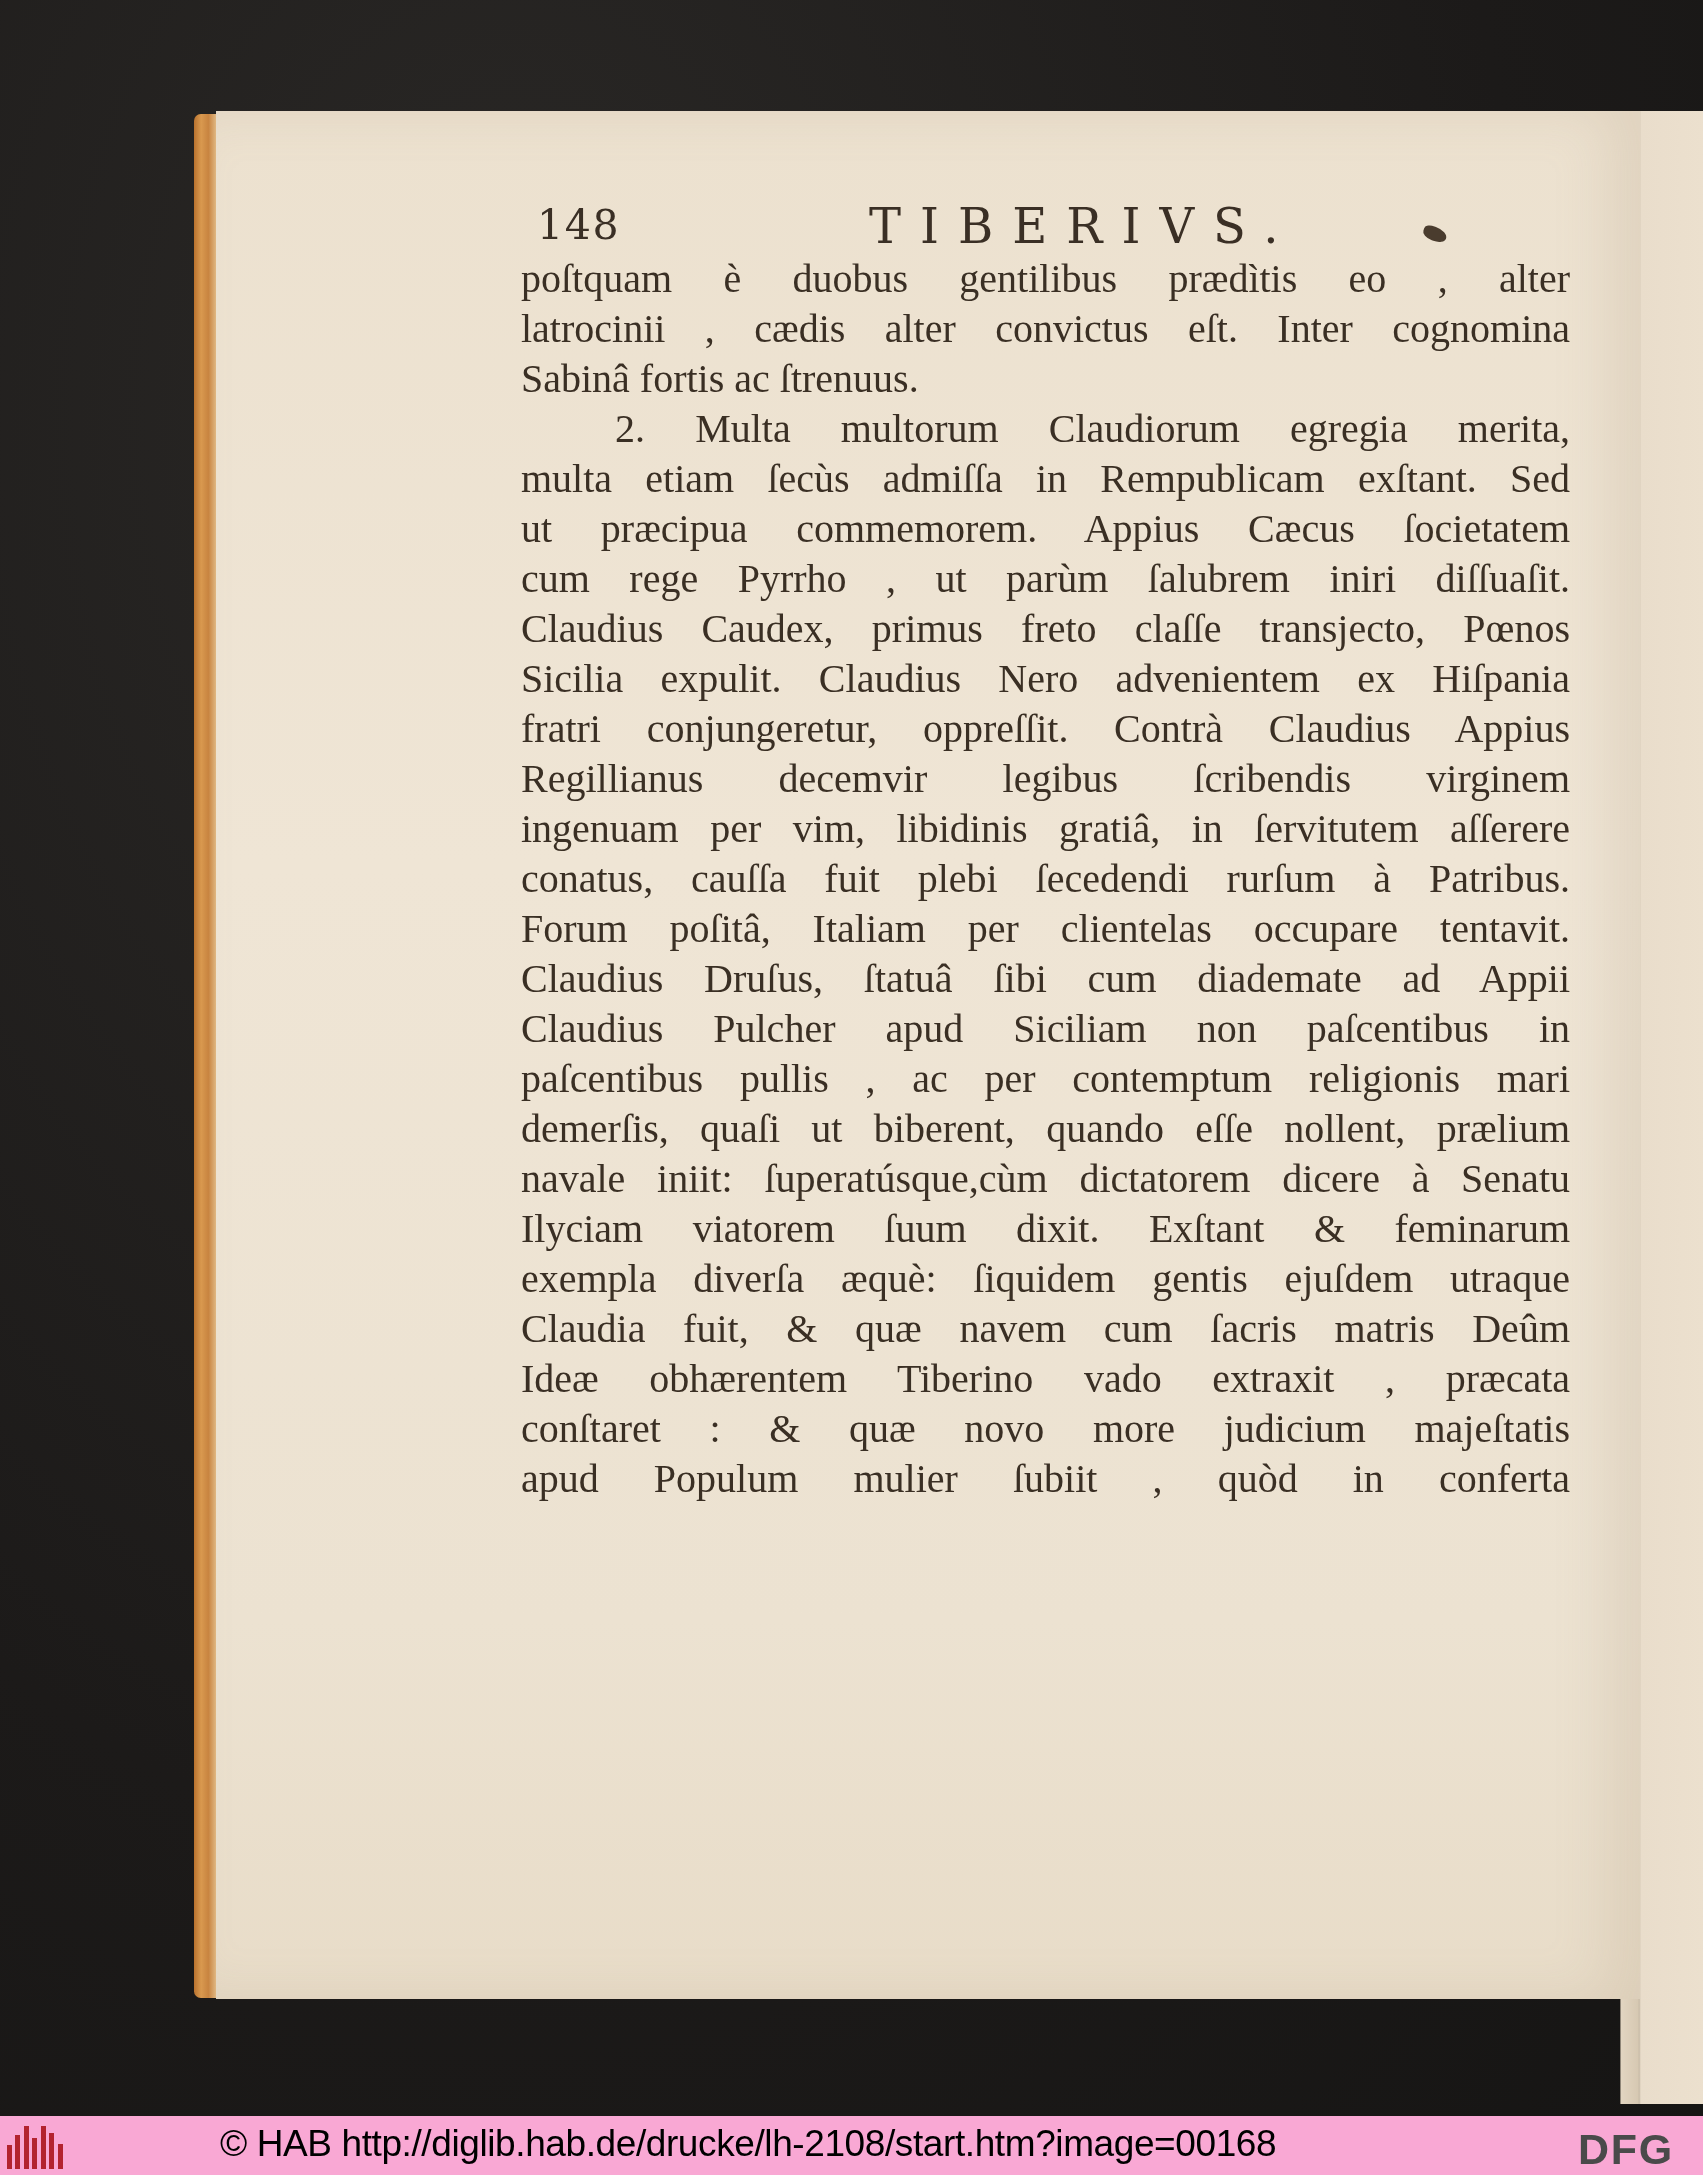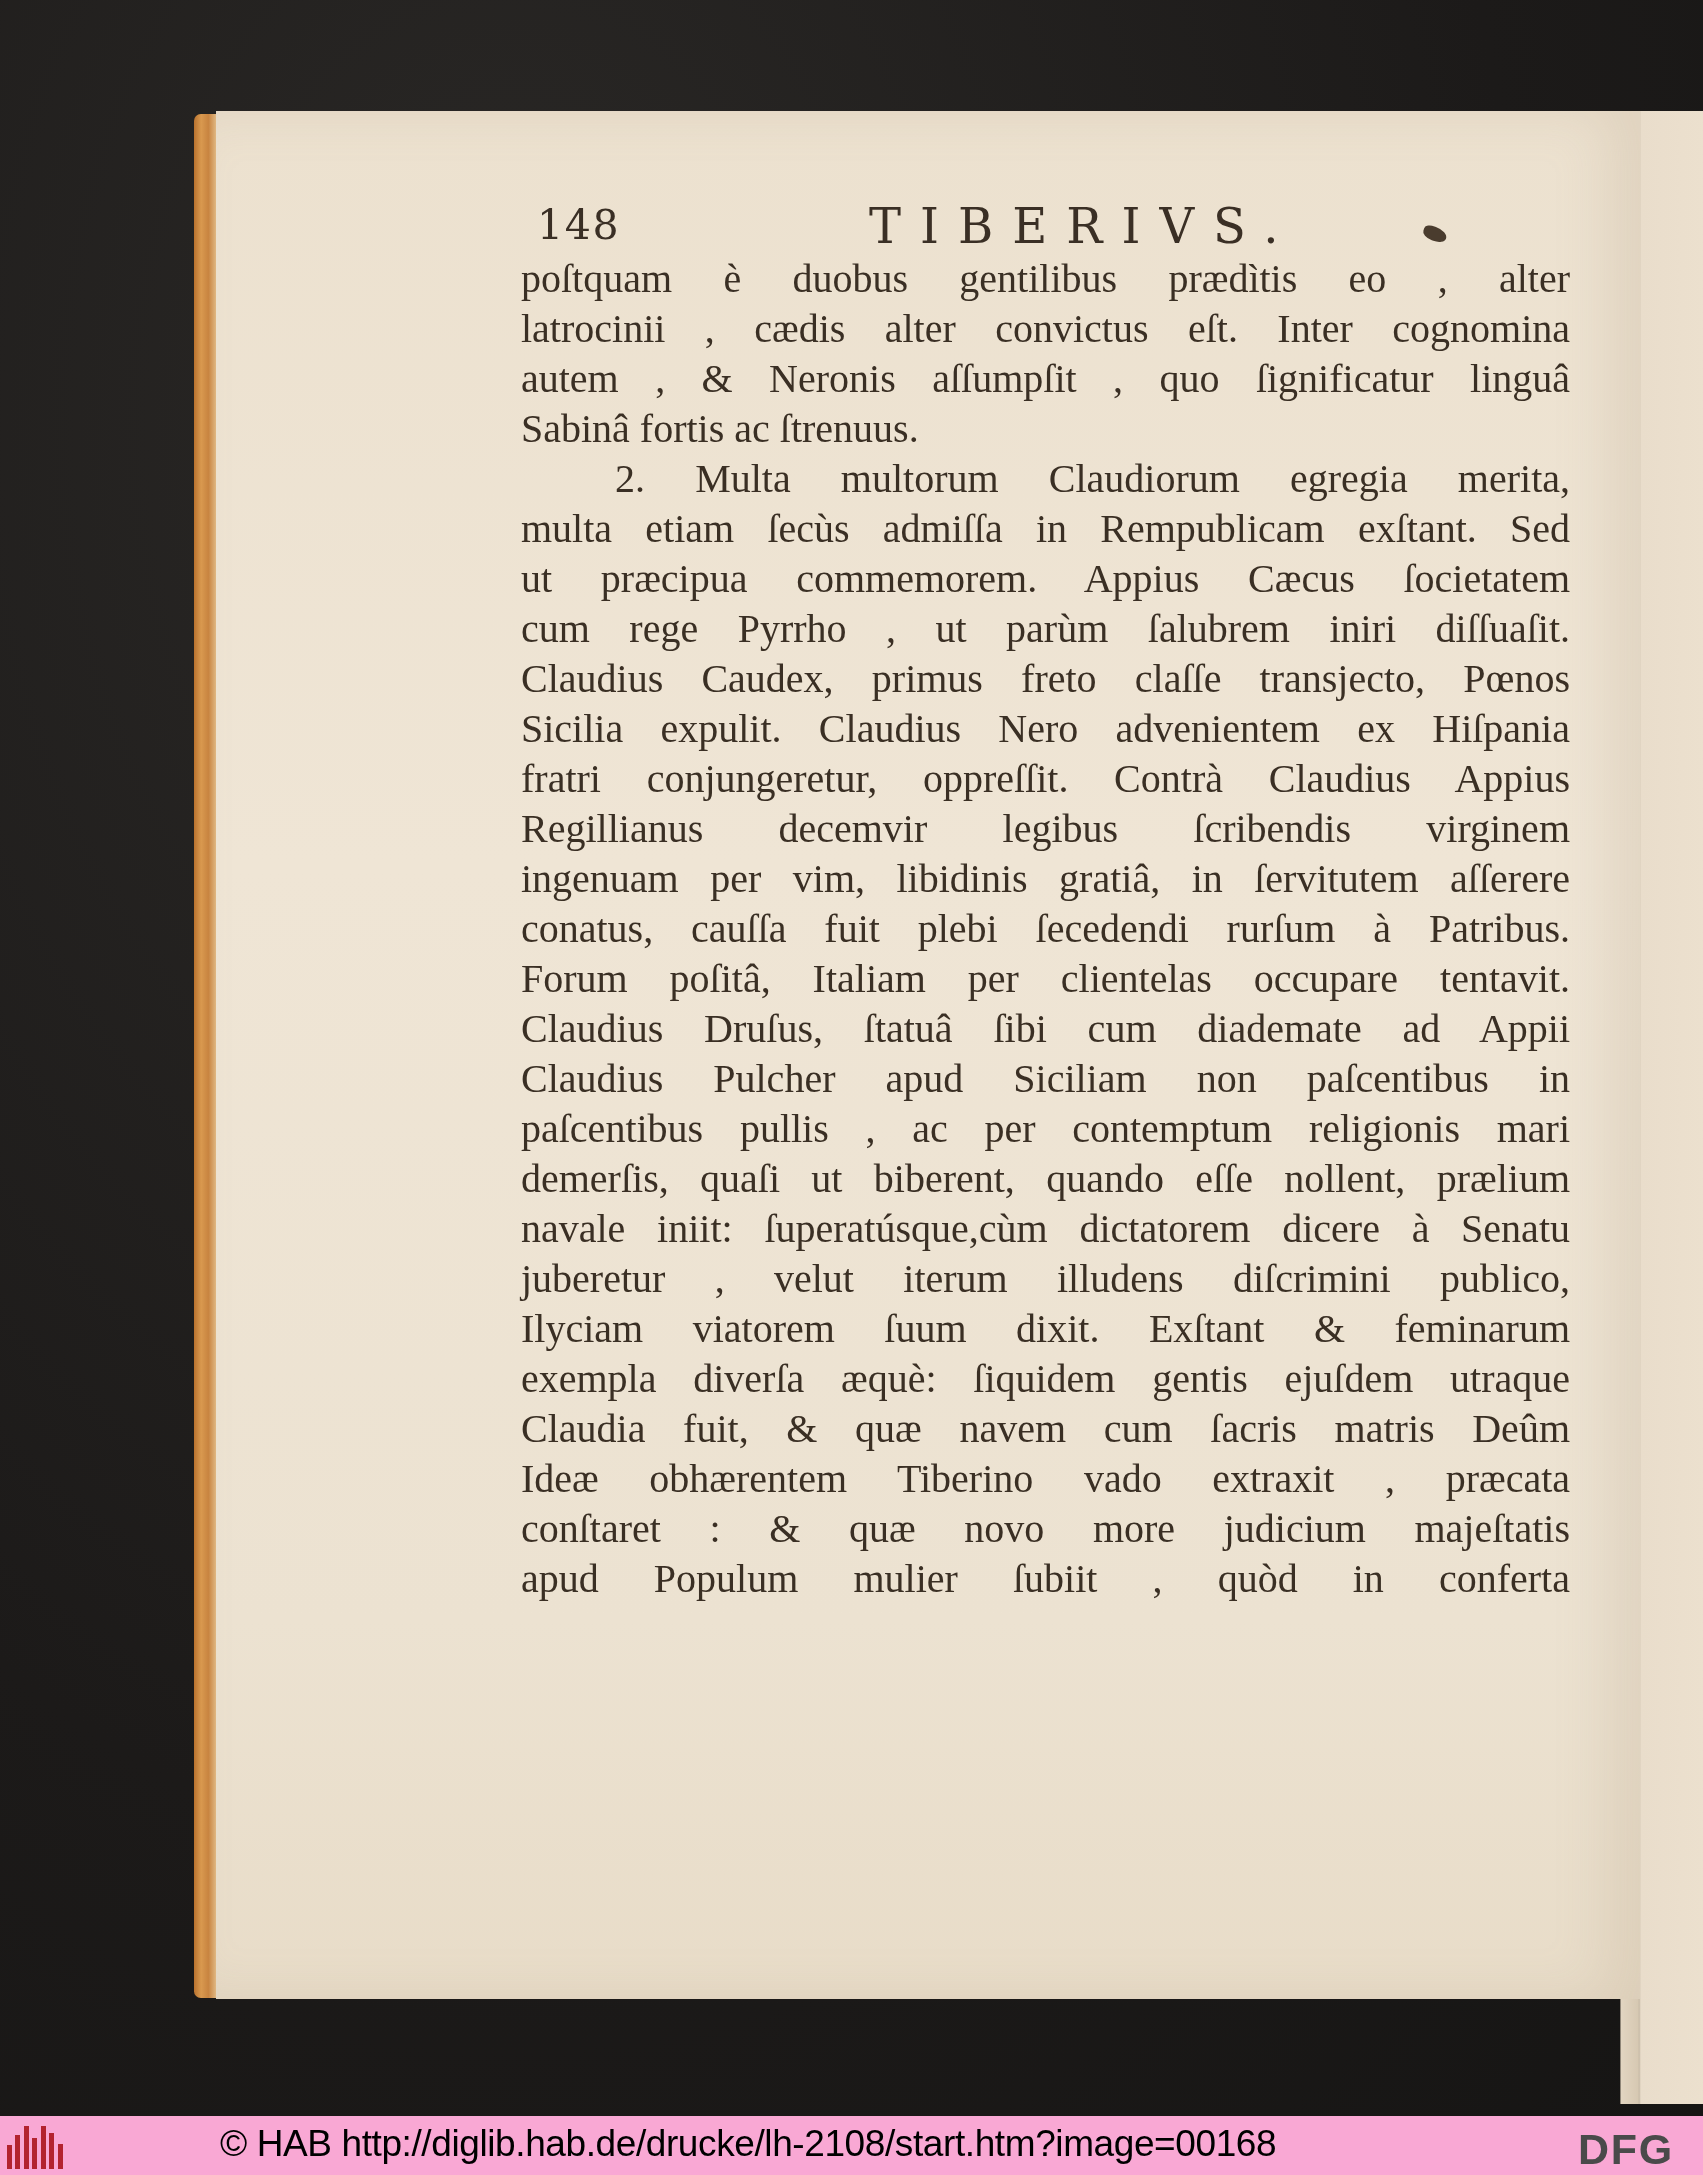--- a/index.html
+++ b/index.html
@@ -92,39 +92,37 @@
 
 <div class="running-head">
   <span class="page-number">148</span>
   <span class="title">TIBERIVS.</span>
   <span class="ornament"></span>
 </div>
 
 <div class="text-block">
   <span class="line">poſtquam è duobus gentilibus prædìtis eo , alter</span>
   <span class="line">latrocinii , cædis alter convictus eſt.   Inter cognomina</span>
-  <span class="line">autem , &amp; Neronis aſſumpſit , quo ſignificatur linguâ</span>
   <span class="line last">Sabinâ fortis ac ſtrenuus.</span>
   <span class="line indent">2.  Multa multorum Claudiorum egregia merita,</span>
   <span class="line">multa etiam ſecùs admiſſa in Rempublicam exſtant.  Sed</span>
   <span class="line">ut præcipua commemorem.   Appius Cæcus ſocietatem</span>
   <span class="line">cum rege Pyrrho ,  ut parùm ſalubrem iniri diſſuaſit.</span>
   <span class="line">Claudius Caudex, primus freto claſſe transjecto, Pœnos</span>
   <span class="line">Sicilia expulit.   Claudius Nero advenientem ex Hiſpania</span>
   <span class="line">fratri conjungeretur, oppreſſit.  Contrà Claudius Appius</span>
   <span class="line">Regillianus  decemvir  legibus  ſcribendis  virginem</span>
   <span class="line">ingenuam per vim, libidinis gratiâ, in ſervitutem aſſerere</span>
   <span class="line">conatus,  cauſſa fuit plebi ſecedendi rurſum à Patribus.</span>
   <span class="line">Forum poſitâ,  Italiam per clientelas occupare tentavit.</span>
   <span class="line">Claudius Druſus,  ſtatuâ ſibi  cum  diademate  ad Appii</span>
   <span class="line">Claudius  Pulcher  apud  Siciliam  non  paſcentibus  in</span>
   <span class="line">paſcentibus pullis , ac per contemptum religionis mari</span>
   <span class="line">demerſis, quaſi ut biberent, quando eſſe nollent, prælium</span>
   <span class="line">navale iniit: ſuperatúsque,cùm dictatorem dicere à Senatu</span>
-  <span class="line">juberetur ,  velut iterum  illudens  diſcrimini  publico,</span>
   <span class="line">Ilyciam  viatorem  ſuum dixit.   Exſtant  &amp;  feminarum</span>
   <span class="line">exempla diverſa æquè:  ſiquidem gentis ejuſdem utraque</span>
   <span class="line">Claudia fuit,  &amp; quæ  navem  cum  ſacris  matris Deûm</span>
   <span class="line">Ideæ  obhærentem  Tiberino  vado  extraxit ,  præcata</span>
   <span class="line">conſtaret :  &amp;  quæ  novo  more  judicium  majeſtatis</span>
   <span class="line">apud Populum    mulier ſubiit ,     quòd    in  conferta</span>
 </div>
 
 <div class="footer">
   <div class="hab-logo">

